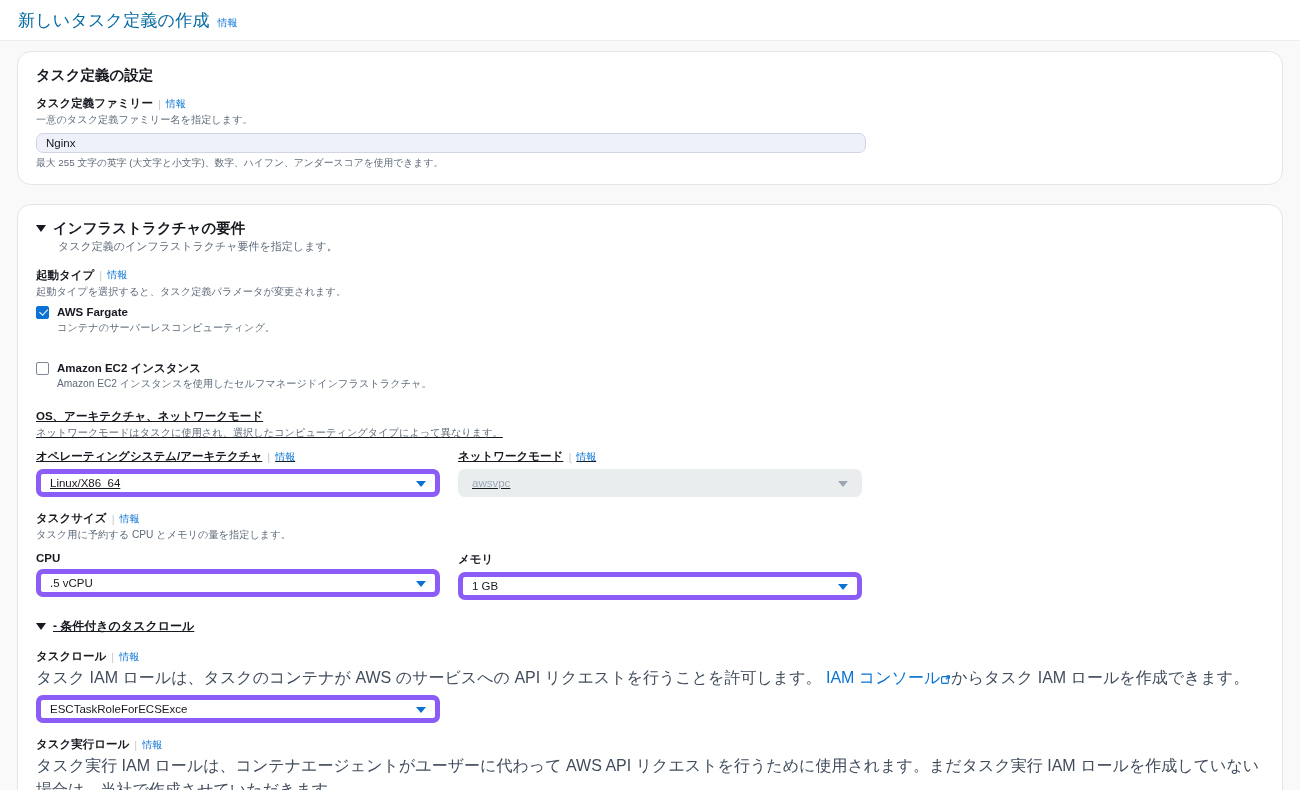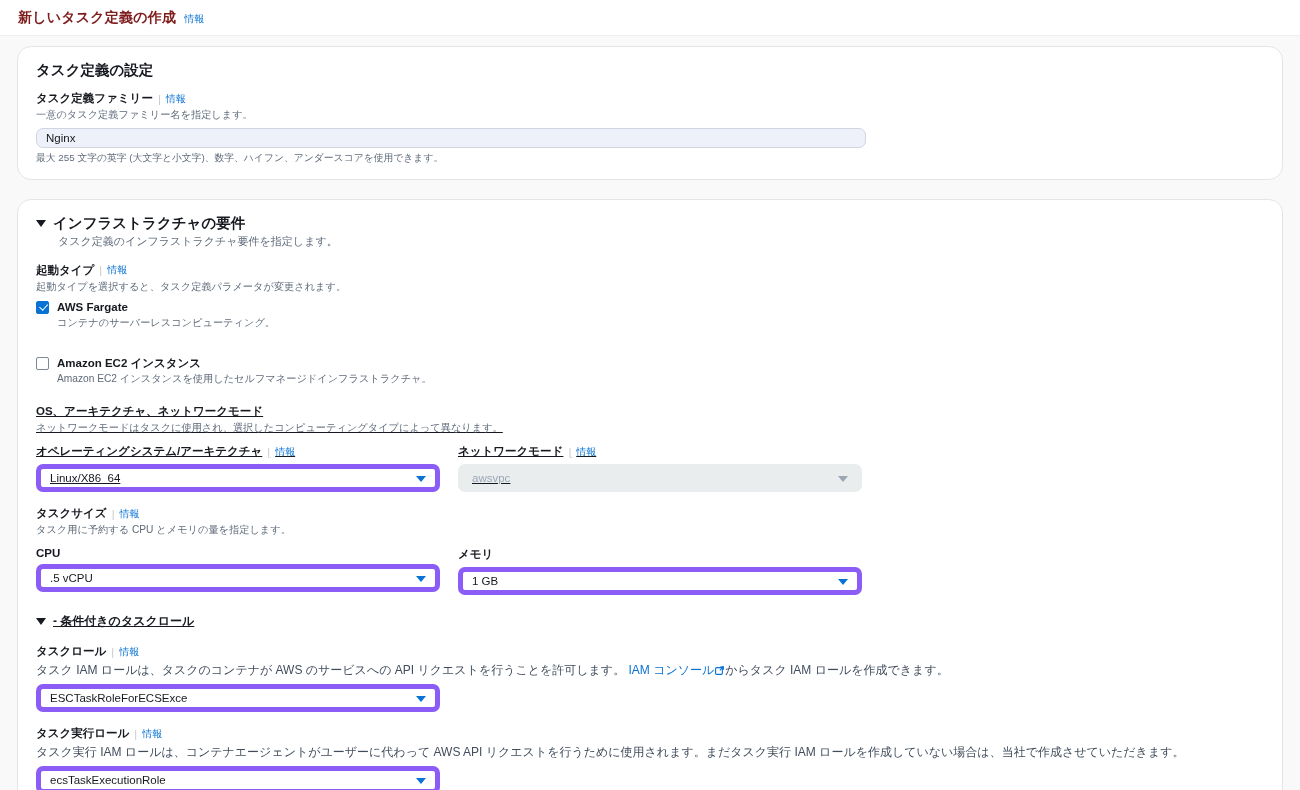--- a/index.html
+++ b/index.html
@@ -14,22 +14,22 @@
   .page { width: 1300px; height: 790px; position: relative; }
 
   
   .page-header {
     padding: 9px 0 8px 18px;
     background: #ffffff;
     border-bottom: 1px solid #eceef0;
     display: flex; align-items: baseline; gap: 8px;
   }
   .page-title {
-    font-size: 14px; font-weight: bold; letter-spacing: .2px;
-    color: #7f1d1d;
+    font-size: 17px; font-weight: normal; letter-spacing: .2px;
+    color: #0369a1;
   }
   .info-link {
     color: #0972d3; font-size: 10px; text-decoration: none; cursor: pointer;
     font-weight: normal;
   }
 
   
   .card {
     background: #ffffff;
     border: 1px solid #e3e5e8;
@@ -121,21 +121,21 @@
     border-top: 7px solid #16191f;
   }
   .exp-title-lg { font-size: 14.5px; font-weight: bold; color: #16191f; }
   .exp-title-sm { font-size: 12px; font-weight: bold; color: #16191f; }
   .exp-desc { font-size: 11px; color: #5f6b7a; margin: 1px 0 0 22px; }
 
   .two-col { display: flex; gap: 18px; }
   .col-a { width: 404px; }
   .col-b { width: 404px; }
 
-  .row-line { font-size: 12px; color: #414d5c; margin-top: 2px; line-height: 1.5; }
+  .row-line { font-size: 16px; color: #414d5c; margin-top: 2px; line-height: 1.5; }
   .ext-link { color: #0972d3; text-decoration: none; cursor: pointer; }
   .ext-icon {
     display: inline-block; width: 9px; height: 9px; position: relative;
     vertical-align: -1px; margin: 0 1px;
   }
   .ext-icon svg { display: block; }
 
   .mt14 { margin-top: 14px; }
   .mt11 { margin-top: 26px; }
   .mt9 { margin-top: 9px; }

